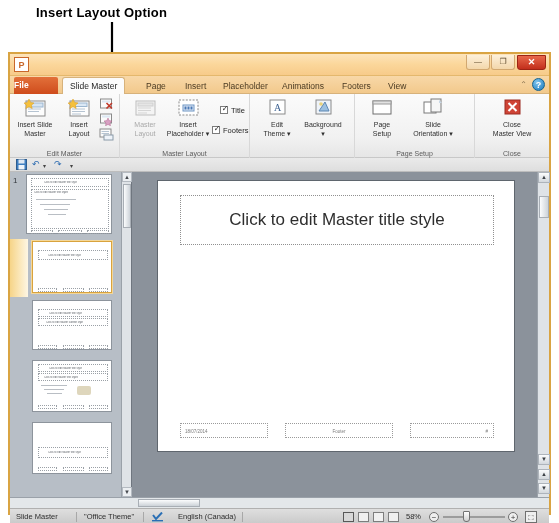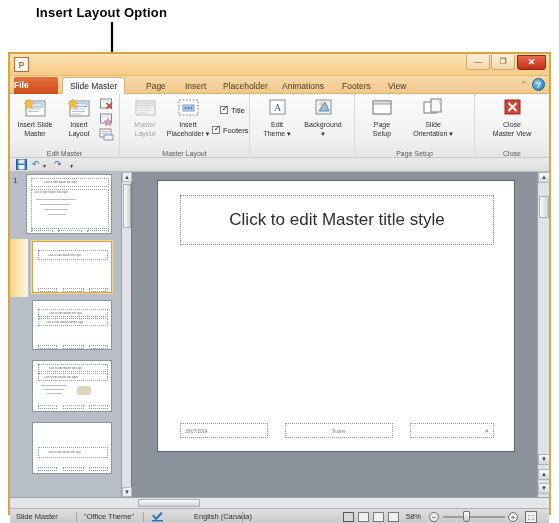--- a/index.html
+++ b/index.html
@@ -569,21 +569,21 @@
     <div class="status-item" style="left:6px;">Slide Master</div>
     <div class="status-sep" style="left:66px;"></div>
     <div class="status-item" style="left:74px;">"Office Theme"</div>
     <div class="status-sep" style="left:133px;"></div>
     <div id="spell-icon" style="left:142px;">
       <svg width="11" height="10" viewBox="0 0 11 10">
         <path d="M1 3 L4 7 L10 0.5" stroke="#2a6fb5" stroke-width="2" fill="none"></path>
         <rect x="0" y="8" width="11" height="1.4" fill="#2a6fb5"></rect>
       </svg>
     </div>
-    <div class="status-item" style="left:168px;margin-left:16px;">English (Canada)</div>
+    <div class="status-item" style="left:168px;">English (Canada)</div>
     <div class="status-sep" style="left:232px;"></div>
 
     <div class="view-btn active" style="left:333px;"></div>
     <div class="view-btn" style="left:348px;"></div>
     <div class="view-btn" style="left:363px;"></div>
     <div class="view-btn" style="left:378px;"></div>
 
     <div class="status-item" style="left:396px;">58%</div>
     <div class="zoom-circle" style="left:419px;">−</div>
     <div id="zoom-track" style="left:433px; width:62px;"></div>

